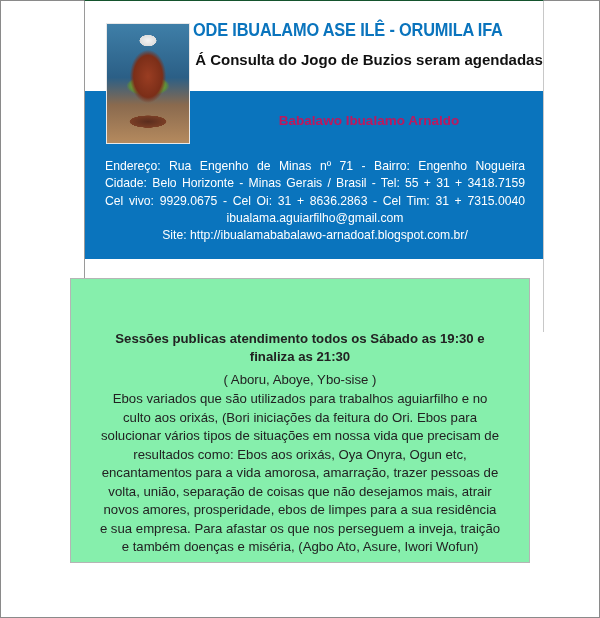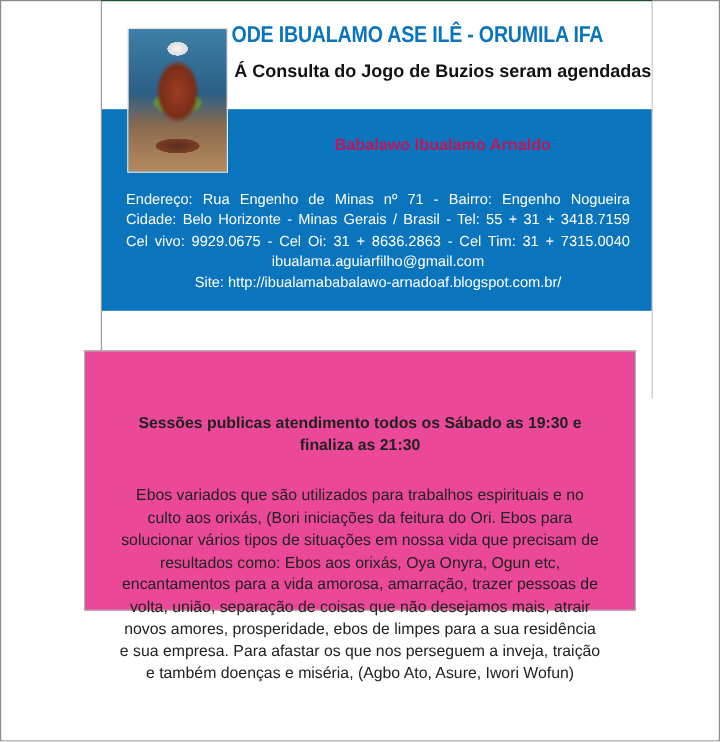--- a/index.html
+++ b/index.html
@@ -51,22 +51,22 @@
       text-align: center; color: #be185d;
       font-weight: bold; font-size: 13.5px;
     }
     .contact {
       position: absolute; left: 20px; top: 157px; width: 420px;
       color: #ffffff; font-size: 12.2px; line-height: 17.3px;
     }
     .contact .j { text-align: justify; text-align-last: justify; white-space: nowrap; }
     .contact .c { text-align: center; }
     .card-bottom {
-      position: absolute; left: 70px; top: 292px; width: 460px; height: 217px;
-      border: 1.5px solid #b5b5b5; box-sizing: border-box; background: #ec4899;
+      position: absolute; left: 70px; top: 278px; width: 460px; height: 285px;
+      border: 1.5px solid #b5b5b5; box-sizing: border-box; background: #86efac;
     }
     .session-title {
       position: absolute; left: 0; top: 51px; width: 100%;
       text-align: center; color: #222; font-weight: bold; font-size: 13.2px; line-height: 17.5px;
     }
     .prayer {
       position: absolute; left: 0; top: 93px; width: 100%;
       text-align: center; color: #222; font-size: 13.2px;
     }
     .body-text {
@@ -95,22 +95,23 @@
     <div class="c">ibualama.aguiarfilho@gmail.com</div>
     <div class="c">Site: http://ibualamababalawo-arnadoaf.blogspot.com.br/</div>
   </div>
 </div>
 
 <div class="card-bottom">
   <div class="session-title">
     <div>Sessões publicas atendimento todos os Sábado as 19:30 e</div>
     <div>finaliza as 21:30</div>
   </div>
+  <div class="prayer">( Aboru, Aboye, Ybo-sise )</div>
   <div class="body-text">
-    <div>Ebos variados que são utilizados para trabalhos espirituais e no</div>
+    <div>Ebos variados que são utilizados para trabalhos aguiarfilho e no</div>
     <div>culto aos orixás, (Bori iniciações da feitura do Ori. Ebos para</div>
     <div>solucionar vários tipos de situações em nossa vida que precisam de</div>
     <div>resultados como: Ebos aos orixás, Oya Onyra, Ogun etc,</div>
     <div>encantamentos para a vida amorosa, amarração, trazer pessoas de</div>
     <div>volta, união, separação de coisas que não desejamos mais, atrair</div>
     <div>novos amores, prosperidade, ebos de limpes para a sua residência</div>
     <div>e sua empresa. Para afastar os que nos perseguem a inveja, traição</div>
     <div>e também doenças e miséria, (Agbo Ato, Asure, Iwori Wofun)</div>
   </div>
 </div>

